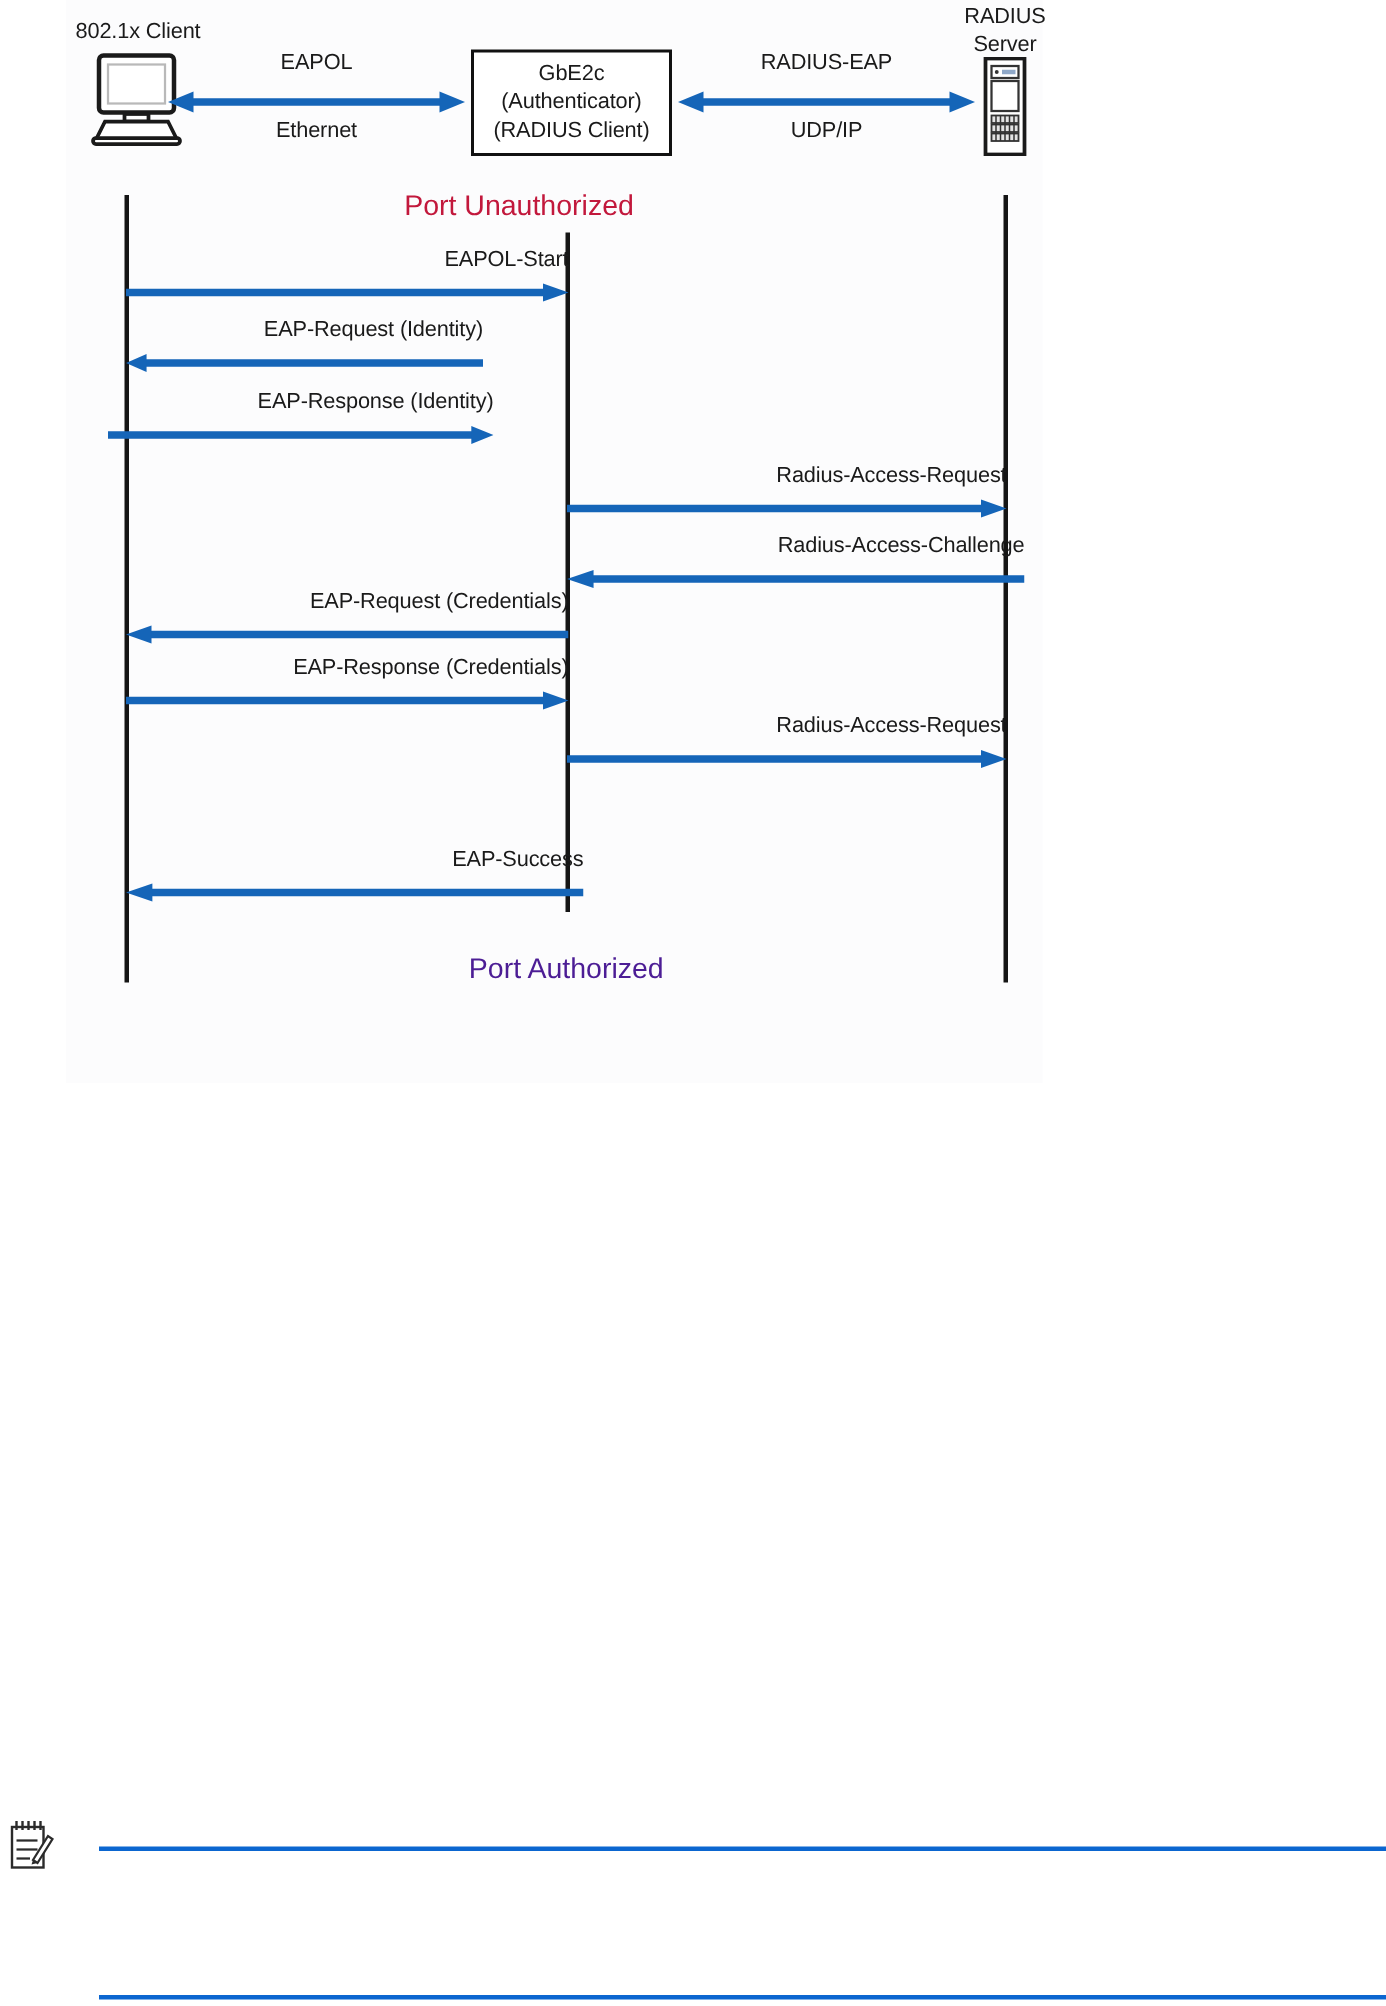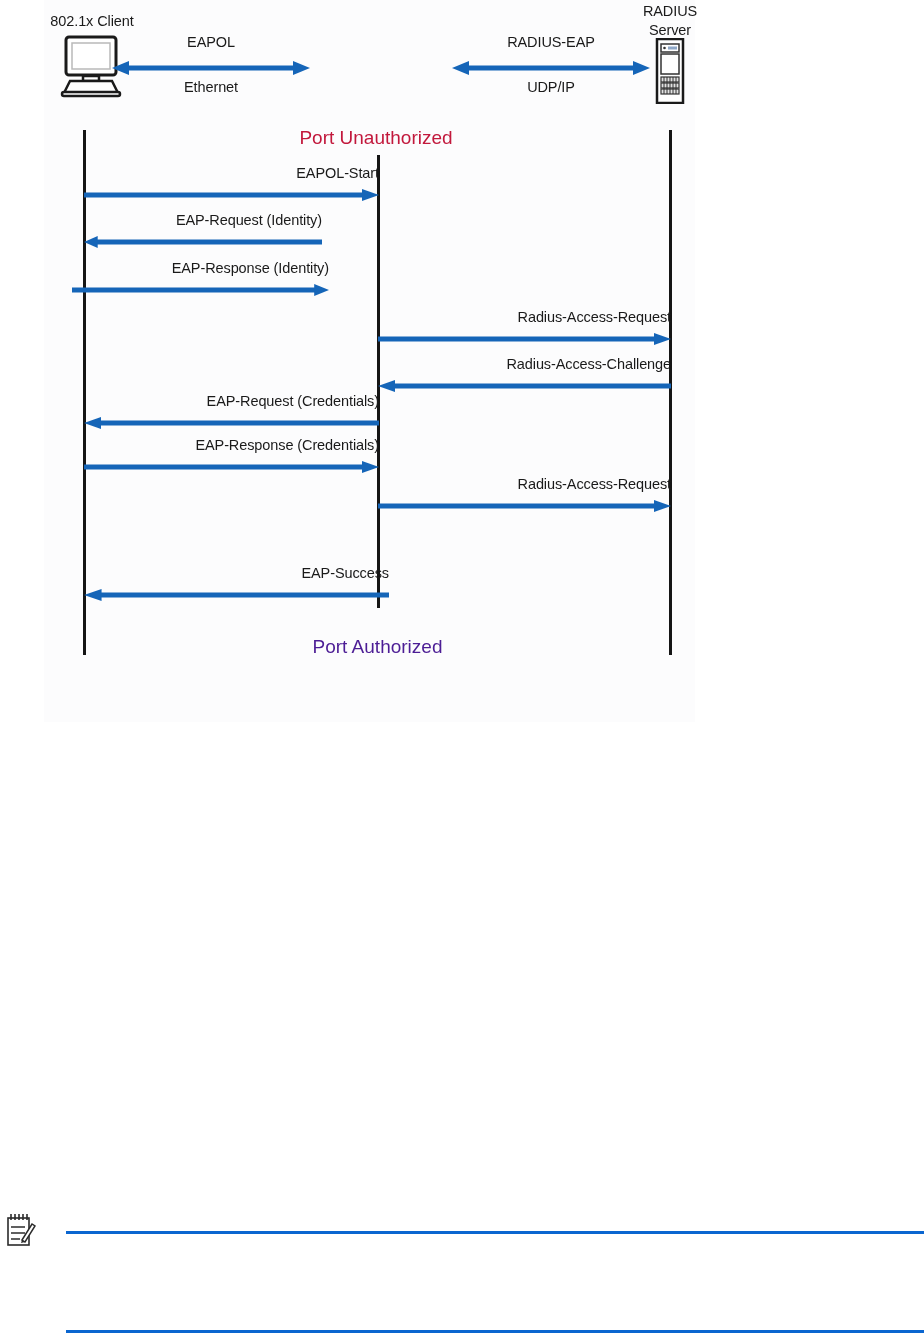--- a/index.html
+++ b/index.html
@@ -123,20 +123,25 @@
   <span class="pc-icon">
     <svg viewBox="0 0 76 64" width="76" height="64">
       <rect x="12" y="2" width="50" height="38" rx="3" ry="3" fill="#ffffff" stroke="#1a1a1a" stroke-width="3"></rect>
       <rect x="18" y="8" width="38" height="26" fill="#ffffff" stroke="#b9b9b9" stroke-width="1.5"></rect>
       <rect x="29" y="41" width="16" height="5" fill="#ffffff" stroke="#1a1a1a" stroke-width="2.5"></rect>
       <path d="M10 58 L16 46 L58 46 L64 58 Z" fill="#ffffff" stroke="#1a1a1a" stroke-width="2.5"></path>
       <rect x="8" y="57" width="58" height="4" rx="2" fill="#ffffff" stroke="#1a1a1a" stroke-width="2.5"></rect>
     </svg>
   </span>
 
+  <div class="auth-box">
+    <span>GbE2c</span>
+    <span>(Authenticator)</span>
+    <span>(RADIUS Client)</span>
+  </div>
 
   <div class="node-label" style="left:578px;top:2px;width:96px;">RADIUS
 Server</div>
 
   <span class="srv-icon">
     <svg viewBox="0 0 30 66" width="30" height="66">
       <rect x="2" y="1" width="26" height="64" fill="#ffffff" stroke="#1a1a1a" stroke-width="2.5"></rect>
       <rect x="6" y="6" width="18" height="8" fill="#ffffff" stroke="#333" stroke-width="1.5"></rect>
       <circle cx="9.5" cy="10" r="1.3" fill="#333"></circle>
       <rect x="13" y="8.5" width="9" height="3" fill="#8fa8c8"></rect>
@@ -169,21 +174,21 @@
       <path d="M198 8 L181 1 L181 15 Z" fill="#1565b8"></path>
     </svg>
   </span>
   <div class="link-cap" style="left:408px;top:34px;width:198px;">RADIUS-EAP</div>
   <div class="link-cap" style="left:408px;top:79px;width:198px;">UDP/IP</div>
 
   <div class="lifeline" style="left:39px; top:130px; height:525px;"></div>
   <div class="lifeline" style="left:333px;top:155px; height:453px;"></div>
   <div class="lifeline" style="left:625px;top:130px; height:525px;"></div>
 
-  <div class="state-banner state-unauth" style="left:39px;top:127px;width:526px;margin-left:30px;">Port Unauthorized</div>
+  <div class="state-banner state-unauth" style="left:39px;top:127px;width:526px;">Port Unauthorized</div>
 
   <div class="state-banner state-auth" style="left:39px;top:636px;width:589px;">Port Authorized</div>
 
   <div class="msg" style="left:40px;top:168px;width:295px;">
     <div class="msg-label">EAPOL-Start</div>
     <div class="msg-arrow">
       <svg viewBox="0 0 295 14" preserveAspectRatio="none">
         <line x1="0" y1="7" x2="281" y2="7" stroke="#1565b8" stroke-width="5"></line>
         <path d="M295 7 L278 1 L278 13 Z" fill="#1565b8"></path>
       </svg>
@@ -213,21 +218,21 @@
   <div class="msg" style="left:334px;top:312px;width:293px;">
     <div class="msg-label">Radius-Access-Request</div>
     <div class="msg-arrow">
       <svg viewBox="0 0 293 14" preserveAspectRatio="none">
         <line x1="0" y1="7" x2="279" y2="7" stroke="#1565b8" stroke-width="5"></line>
         <path d="M293 7 L276 1 L276 13 Z" fill="#1565b8"></path>
       </svg>
     </div>
   </div>
 
-  <div class="msg" style="left:334px;top:359px;width:293px;">
+  <div class="msg" style="left:334px;top:359px;width:293px;padding-left:12px;">
     <div class="msg-label">Radius-Access-Challenge</div>
     <div class="msg-arrow">
       <svg viewBox="0 0 293 14" preserveAspectRatio="none">
         <line x1="14" y1="7" x2="293" y2="7" stroke="#1565b8" stroke-width="5"></line>
         <path d="M0 7 L17 1 L17 13 Z" fill="#1565b8"></path>
       </svg>
     </div>
   </div>
 
   <div class="msg" style="left:40px;top:396px;width:295px;">

